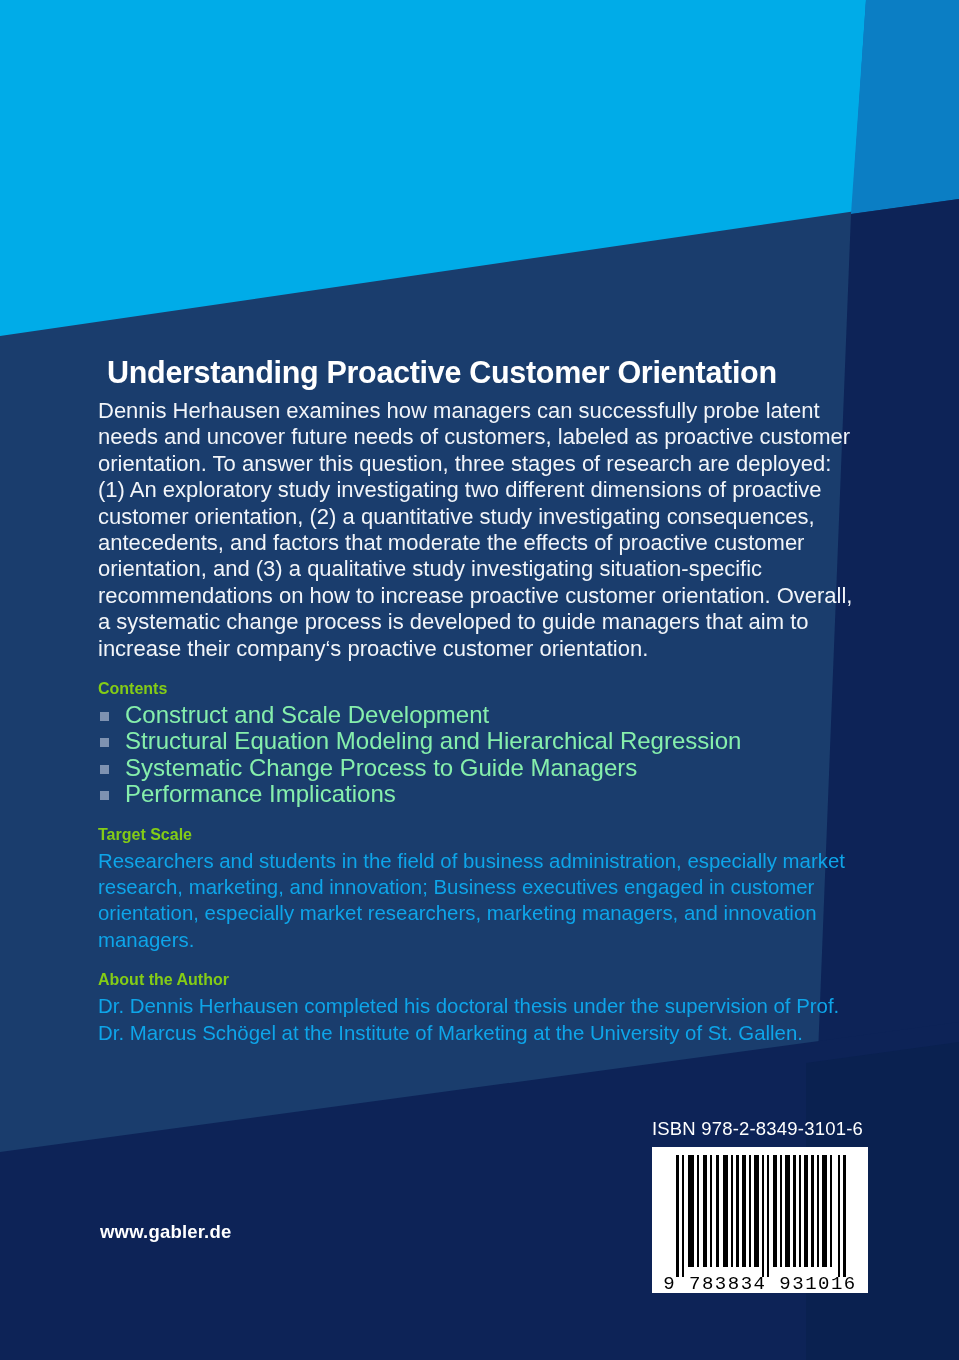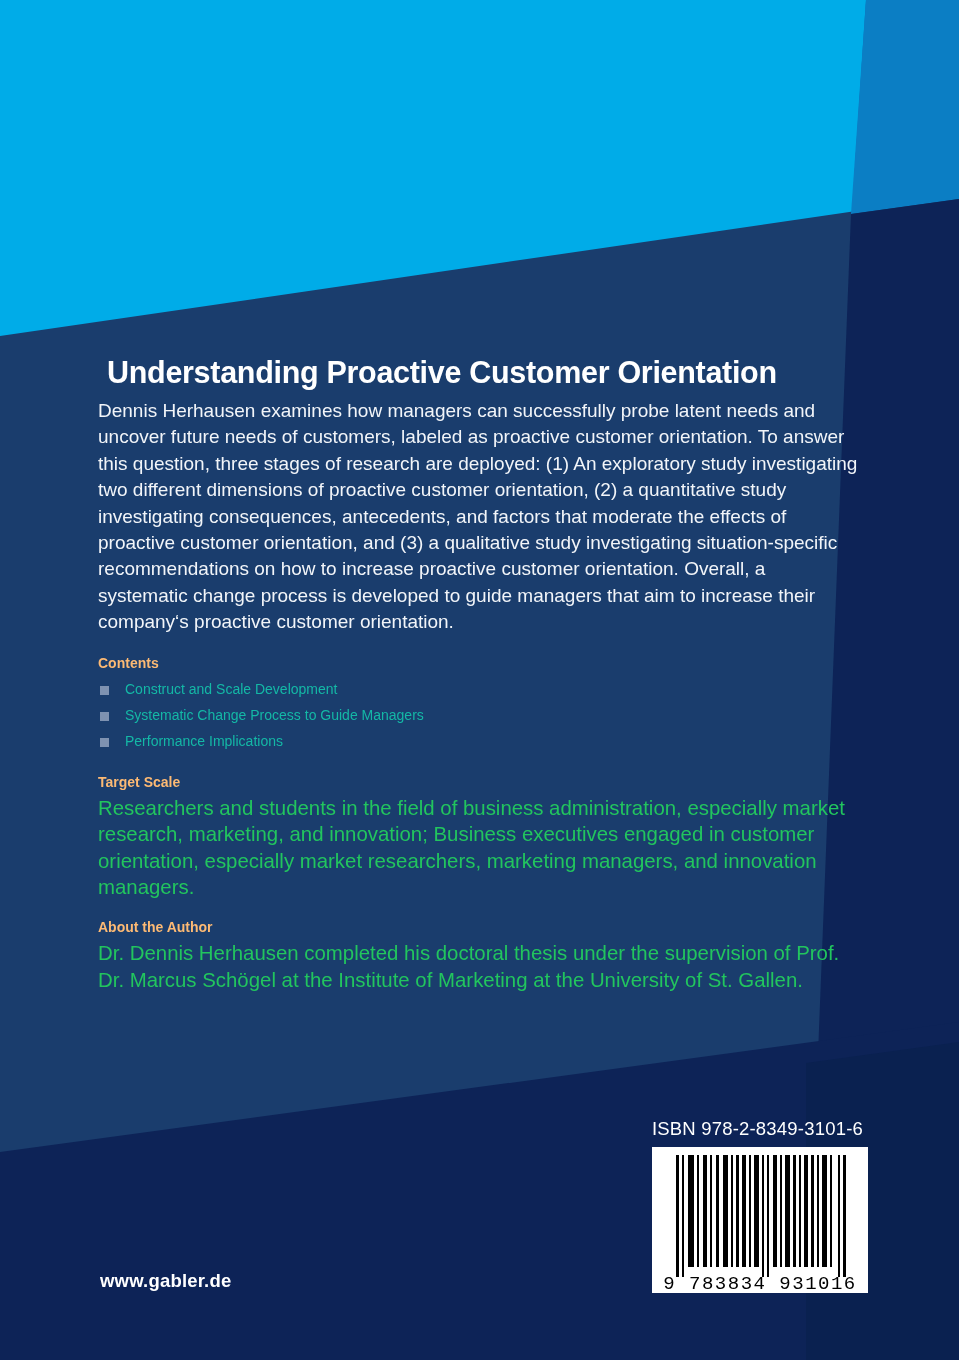--- a/index.html
+++ b/index.html
@@ -40,59 +40,59 @@
     font-size: 30.5px;
     font-weight: bold;
     color: #ffffff;
     letter-spacing: -0.3px;
     line-height: 1.08;
     margin: 0 0 9px 9px;
     white-space: nowrap;
   }
 
   .blurb {
-    font-size: 19px;
+    font-size: 22px;
     color: #f2f5f9;
     line-height: 26.4px;
     margin: 0 0 14px 0;
     text-align: left;
   }
 
   .section-head {
-    font-size: 14px;
+    font-size: 16px;
     font-weight: bold;
-    color: #fdba74;
+    color: #84cc16;
     line-height: 26px;
     margin: 0;
   }
 
   .contents-list {
     list-style: none;
     margin: 0 0 14px 0;
     padding: 0;
   }
   .contents-list li {
-    font-size: 14px;
-    color: #14b8a6;
+    font-size: 24px;
+    color: #86efac;
     line-height: 26.4px;
     position: relative;
     padding-left: 27px;
   }
   .bullet-square {
     position: absolute;
     left: 2px;
     top: 10px;
     width: 9px;
     height: 9px;
     background: #7e92b1;
   }
 
   .body-para {
     font-size: 20.4px;
-    color: #22c55e;
+    color: #0ea5e9;
     line-height: 26.4px;
     margin: 0 0 14px 0;
   }
   .body-para.last { margin-bottom: 12px; }
 
   
   .isbn-block {
     position: absolute;
     right: 96px;
     top: 1118px;
@@ -117,21 +117,21 @@
     position: absolute;
     left: 0; top: 0;
     width: 216px;
     height: 146px;
   }
 
   
   .publisher-url {
     position: absolute;
     left: 100px;
-    top: 1270px;
+    top: 1221px;
     font-size: 18.5px;
     font-weight: bold;
     color: #ffffff;
     letter-spacing: 0.2px;
     z-index: 6;
   }
 </style>
 </head>
 <body>
 
@@ -165,20 +165,21 @@
     <p class="blurb">Dennis Herhausen examines how managers can successfully probe latent needs and uncover future needs of customers, labeled as proactive customer orientation. To answer this question, three stages of research are deployed: (1) An exploratory study investigating two different dimensions of proactive customer orientation, (2) a quantitative study investigating consequences, antecedents, and factors that moderate the effects of proactive customer orientation, and (3) a qualitative study investigating situation-specific recommendations on how to increase proactive customer orientation. Overall, a systematic change process is developed to guide managers that aim to increase their company‘s proactive customer orientation.</p>
 
     <div class="section-head">Contents</div>
     <ul class="contents-list">
       <li>
         <span class="bullet-square"></span>
         <span>Construct and Scale Development</span>
       </li>
       <li>
         <span class="bullet-square"></span>
+        <span>Structural Equation Modeling and Hierarchical Regression</span>
       </li>
       <li>
         <span class="bullet-square"></span>
         <span>Systematic Change Process to Guide Managers</span>
       </li>
       <li>
         <span class="bullet-square"></span>
         <span>Performance Implications</span>
       </li>
     </ul>

